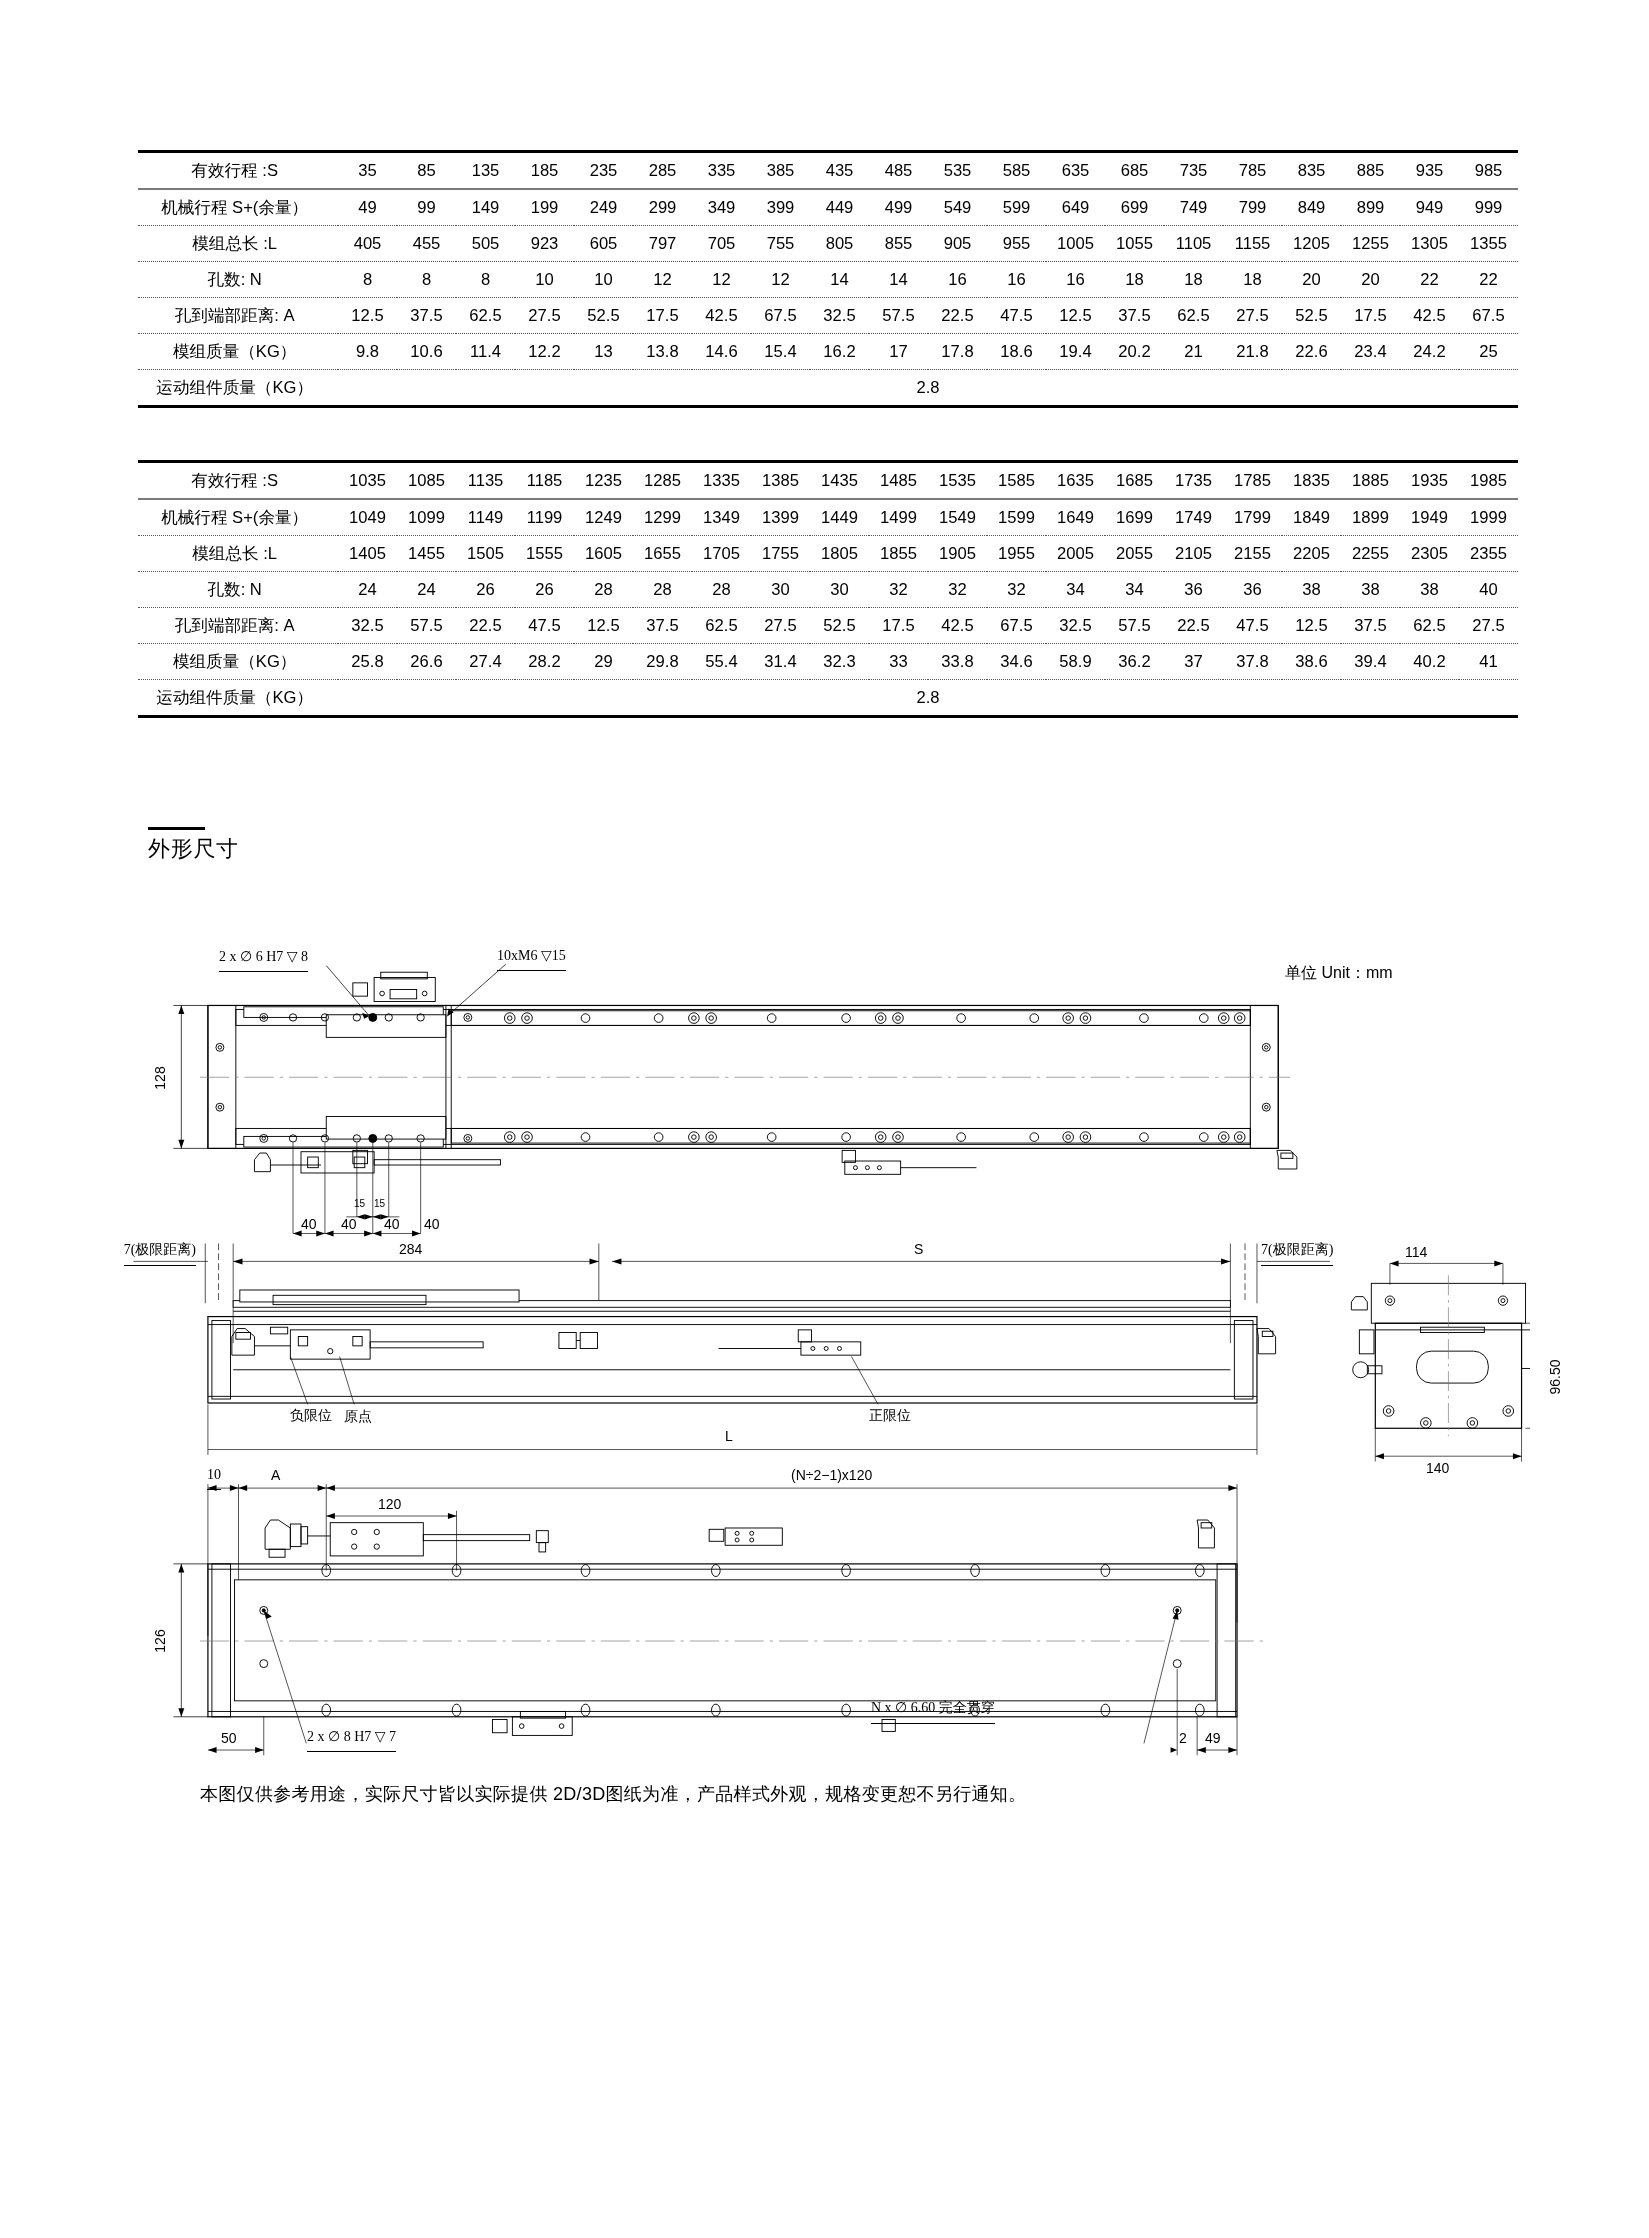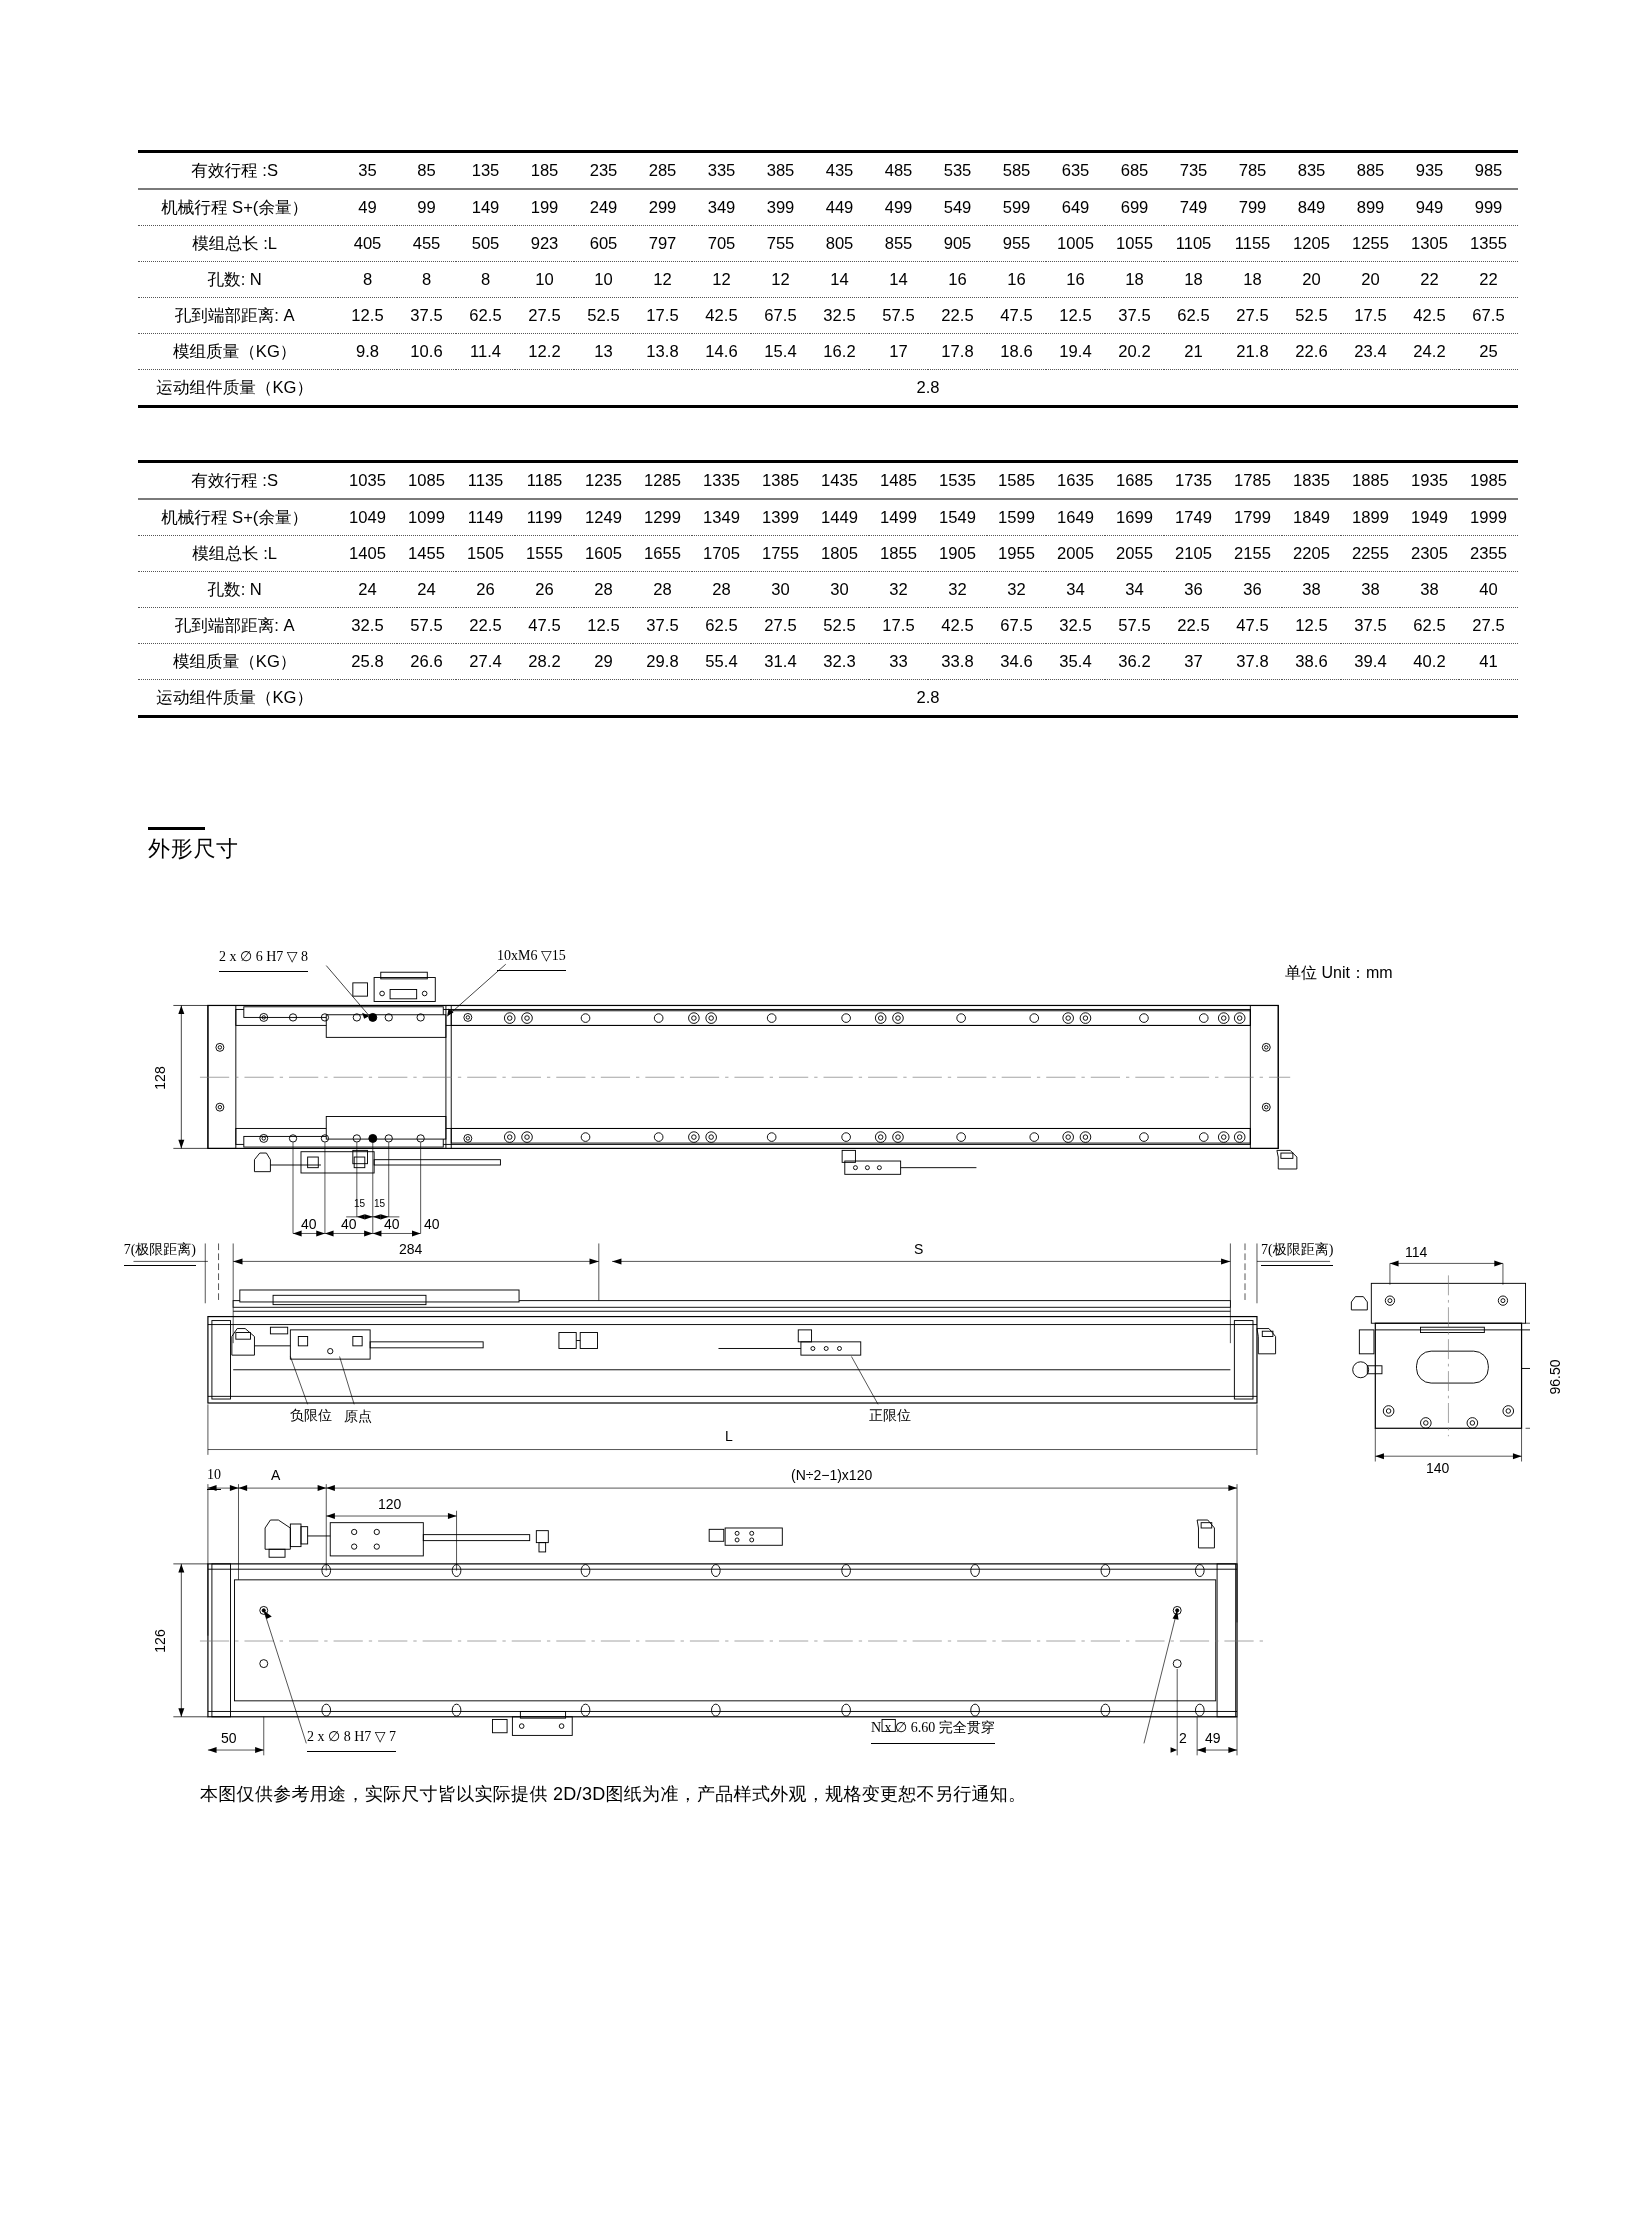--- a/index.html
+++ b/index.html
@@ -352,21 +352,21 @@
         <td>27.4</td>
         <td>28.2</td>
         <td>29</td>
         <td>29.8</td>
         <td>55.4</td>
         <td>31.4</td>
         <td>32.3</td>
         <td>33</td>
         <td>33.8</td>
         <td>34.6</td>
-        <td>35.4</td>
+        <td>58.9</td>
         <td>36.2</td>
         <td>37</td>
         <td>37.8</td>
         <td>38.6</td>
         <td>39.4</td>
         <td>40.2</td>
         <td>41</td>
       </tr>
       <tr class="r-thick-bot">
         <td class="lbl">运动组件质量（KG）</td>
@@ -847,19 +847,19 @@
 
     <div class="dwg-txt u" style="left:74px; top:536px;">10</div>
     <div class="dwg-txt" style="left:138px; top:536px;">A</div>
     <div class="dwg-txt" style="left:245px; top:565px;">120</div>
     <div class="dwg-txt" style="left:658px; top:536px;">(N÷2−1)x120</div>
     <div class="dwg-txt vert" style="left:6.7px; top:702px; width:40px; text-align:center;">126</div>
     <div class="dwg-txt" style="left:88px; top:799px;">50</div>
     <div class="dwg-txt" style="left:1046px; top:799px;">2</div>
     <div class="dwg-txt" style="left:1072px; top:799px;">49</div>
     <div class="dwg-txt u" style="left:174px; top:797px;">2 x  ∅ 8 H7 ▽ 7</div>
-    <div class="dwg-txt u" style="left:738px; top:788px;">N x  ∅ 6.60 完全贯穿</div>
+    <div class="dwg-txt u" style="left:738px; top:768px;">N x  ∅ 6.60 完全贯穿</div>
   </div>
 
   <div class="note" style="left:200px; top:1782px;">本图仅供参考用途，实际尺寸皆以实际提供 2D/3D图纸为准，产品样式外观，规格变更恕不另行通知。</div>
 
 </div>
 
 
 </body></html>

